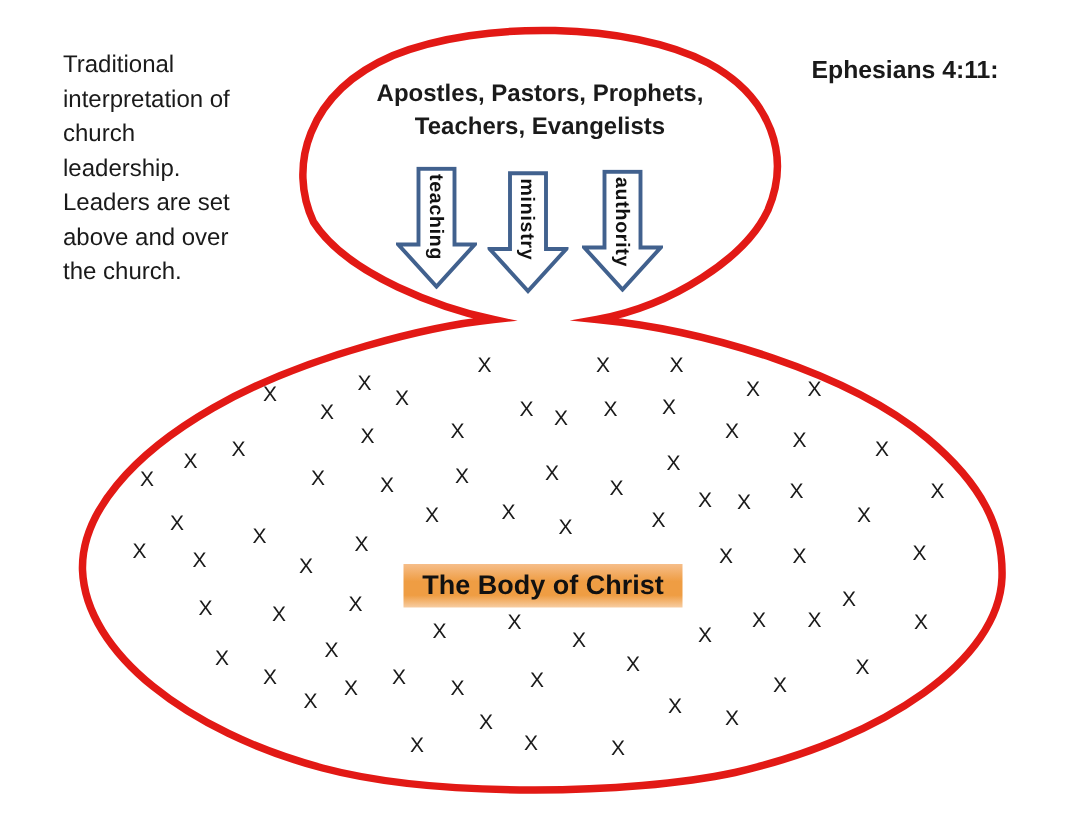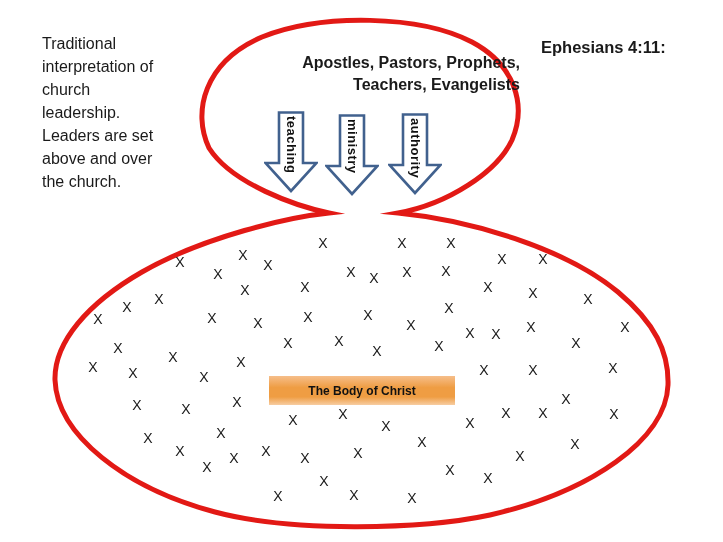--- a/index.html
+++ b/index.html
@@ -15,37 +15,37 @@
   .note{
     position:absolute;left:42px;top:32px;width:170px;
     font-size:16px;line-height:23px;white-space:pre-line;
   }
   .scripture{position:absolute;left:541px;top:36px;width:178px;}
   .scripture .title{font-weight:bold;font-size:16.5px;line-height:23px;}
   .scripture .quote{font-style:italic;font-size:16px;line-height:23px;white-space:pre-line;}
 
   .leaders-label{
     position:absolute;left:200px;top:52px;width:320px;
-    text-align:right;font-weight:bold;font-size:16px;line-height:22px;
+    text-align:center;font-weight:bold;font-size:16px;line-height:22px;
     white-space:pre-line;
   }
 
   .arrow{position:absolute;width:54px;height:82px;}
   .arrow svg{position:absolute;left:0;top:0;}
   .arrow .arrow-label{
     position:absolute;left:50%;top:5px;transform:translateX(-50%);
     writing-mode:vertical-rl;
     font-weight:bold;font-size:13px;letter-spacing:0.5px;color:#111;
   }
 
   .body-box{
     position:absolute;left:269px;top:376px;width:186px;height:29px;
     display:flex;align-items:center;justify-content:center;
     background:linear-gradient(#f6be8a,#ef9d43 40%,#ee9a40 72%,#f7cda2);
-    font-weight:bold;font-size:12px;color:#111;
+    font-weight:bold;font-size:18px;color:#111;
   }
 
   .members{position:absolute;inset:0;}
   .member-x{
     position:absolute;transform:translate(-50%,-50%);
     font-size:14px;font-weight:500;color:#1a1a1a;line-height:1;
   }
 </style>
 </head>
 <body>

